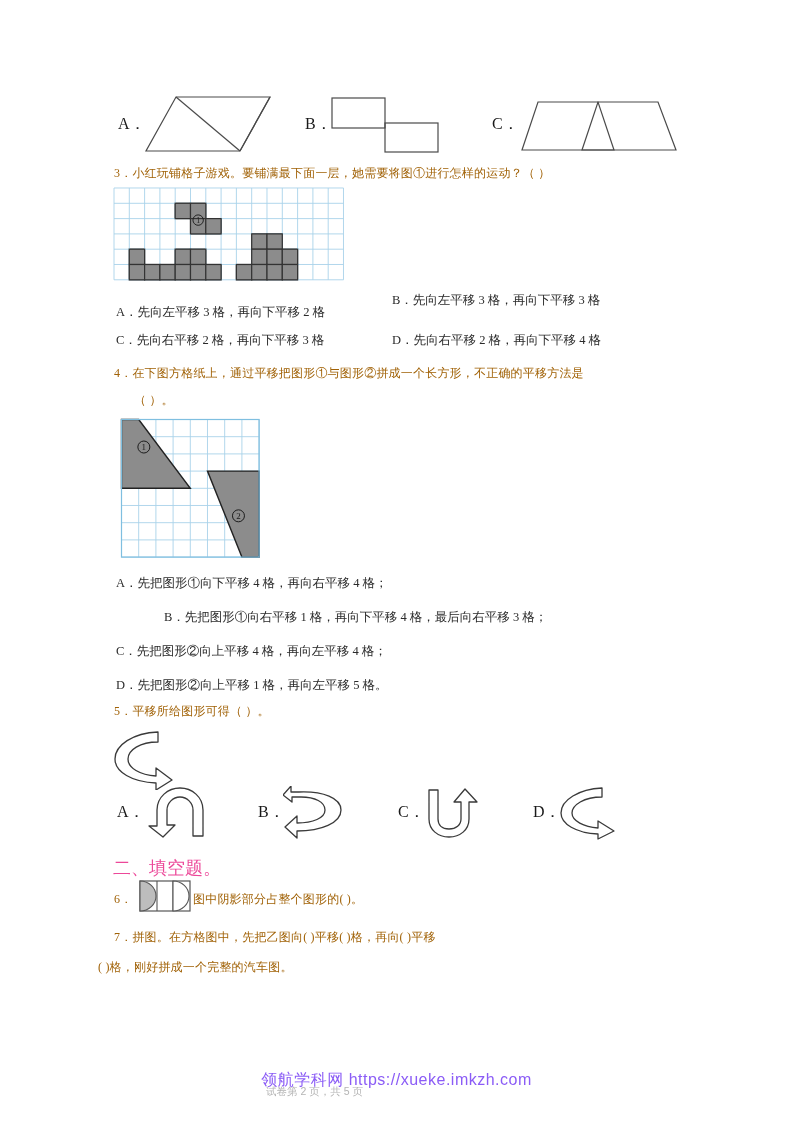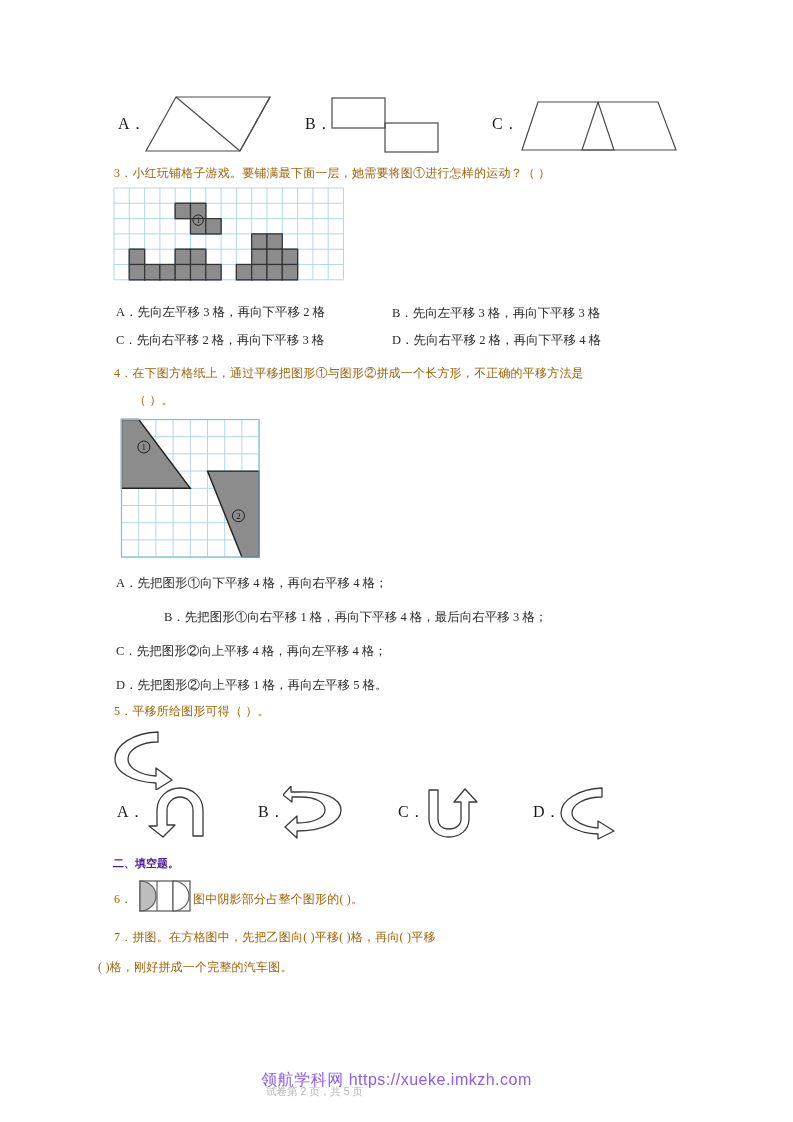--- a/index.html
+++ b/index.html
@@ -12,21 +12,21 @@
 
   
   .q-line{
     position:absolute;font-size:12px;line-height:18px;color:#a16207;
     white-space:nowrap;letter-spacing:.2px;
   }
   .opt-line{
     position:absolute;font-size:12.5px;line-height:18px;color:#2a2a2a;white-space:nowrap;
   }
   .sec-title{
-    position:absolute;font-weight:bold;font-size:11px;color:#4c1d95;
+    position:absolute;font-weight:normal;font-size:18px;color:#ec4899;
     font-family:"Liberation Sans","DejaVu Sans",sans-serif;white-space:nowrap;
   }
 
   
   .topfig{position:absolute;}
 
   
   .grid-wrap{position:absolute;}
   .grid-wrap svg{display:block;}
   .wm{
@@ -146,21 +146,21 @@
         <rect x="123.4" y="77.5" width="15.3" height="15.3" fill="#8c8c8c" stroke="#333333" stroke-width="1.2"></rect>
         <rect x="138.70000000000002" y="77.5" width="15.3" height="15.3" fill="#8c8c8c" stroke="#333333" stroke-width="1.2"></rect>
         <rect x="154" y="77.5" width="15.3" height="15.3" fill="#8c8c8c" stroke="#333333" stroke-width="1.2"></rect>
         <rect x="169.3" y="77.5" width="15.3" height="15.3" fill="#8c8c8c" stroke="#333333" stroke-width="1.2"></rect>
         <circle cx="85.15" cy="33.1" r="5.2" fill="none" stroke="#222" stroke-width="1"></circle>
         <text x="85.15" y="36.1" text-anchor="middle" font-size="8" fill="#222" font-family="Liberation Serif, serif">1</text>
       </svg>
   </div>
 
   <div class="opt-line" style="left:116px;top:303px;">A．先向左平移 3 格，再向下平移 2 格</div>
-  <div class="opt-line" style="left:392px;top:304px;">B．先向左平移 3 格，再向下平移 3 格</div>
+  <div class="opt-line" style="left:392px;top:291px;">B．先向左平移 3 格，再向下平移 3 格</div>
   <div class="opt-line" style="left:116px;top:331px;text-align:center;">C．先向右平移 2 格，再向下平移 3 格</div>
   <div class="opt-line" style="left:392px;top:331px;">D．先向右平移 2 格，再向下平移 4 格</div>
 
   <div class="q-line" style="left:114px;top:364px;">4．在下图方格纸上，通过平移把图形①与图形②拼成一个长方形，不正确的平移方法是</div>
   <div class="q-line" style="left:134px;top:391px;">（      ）。</div>
 
   <div class="grid-wrap" style="left:120px;top:418px;">
     <svg id="q4svg" width="140.6" height="140.6" viewBox="0 0 140.6 140.6">
         <rect x="1.5" y="1.5" width="137.6" height="137.6" fill="#ffffff"></rect>
         <line x1="1.5" y1="1.5" x2="1.5" y2="139.1" stroke="#a9d3ea" stroke-width="0.9"></line>

